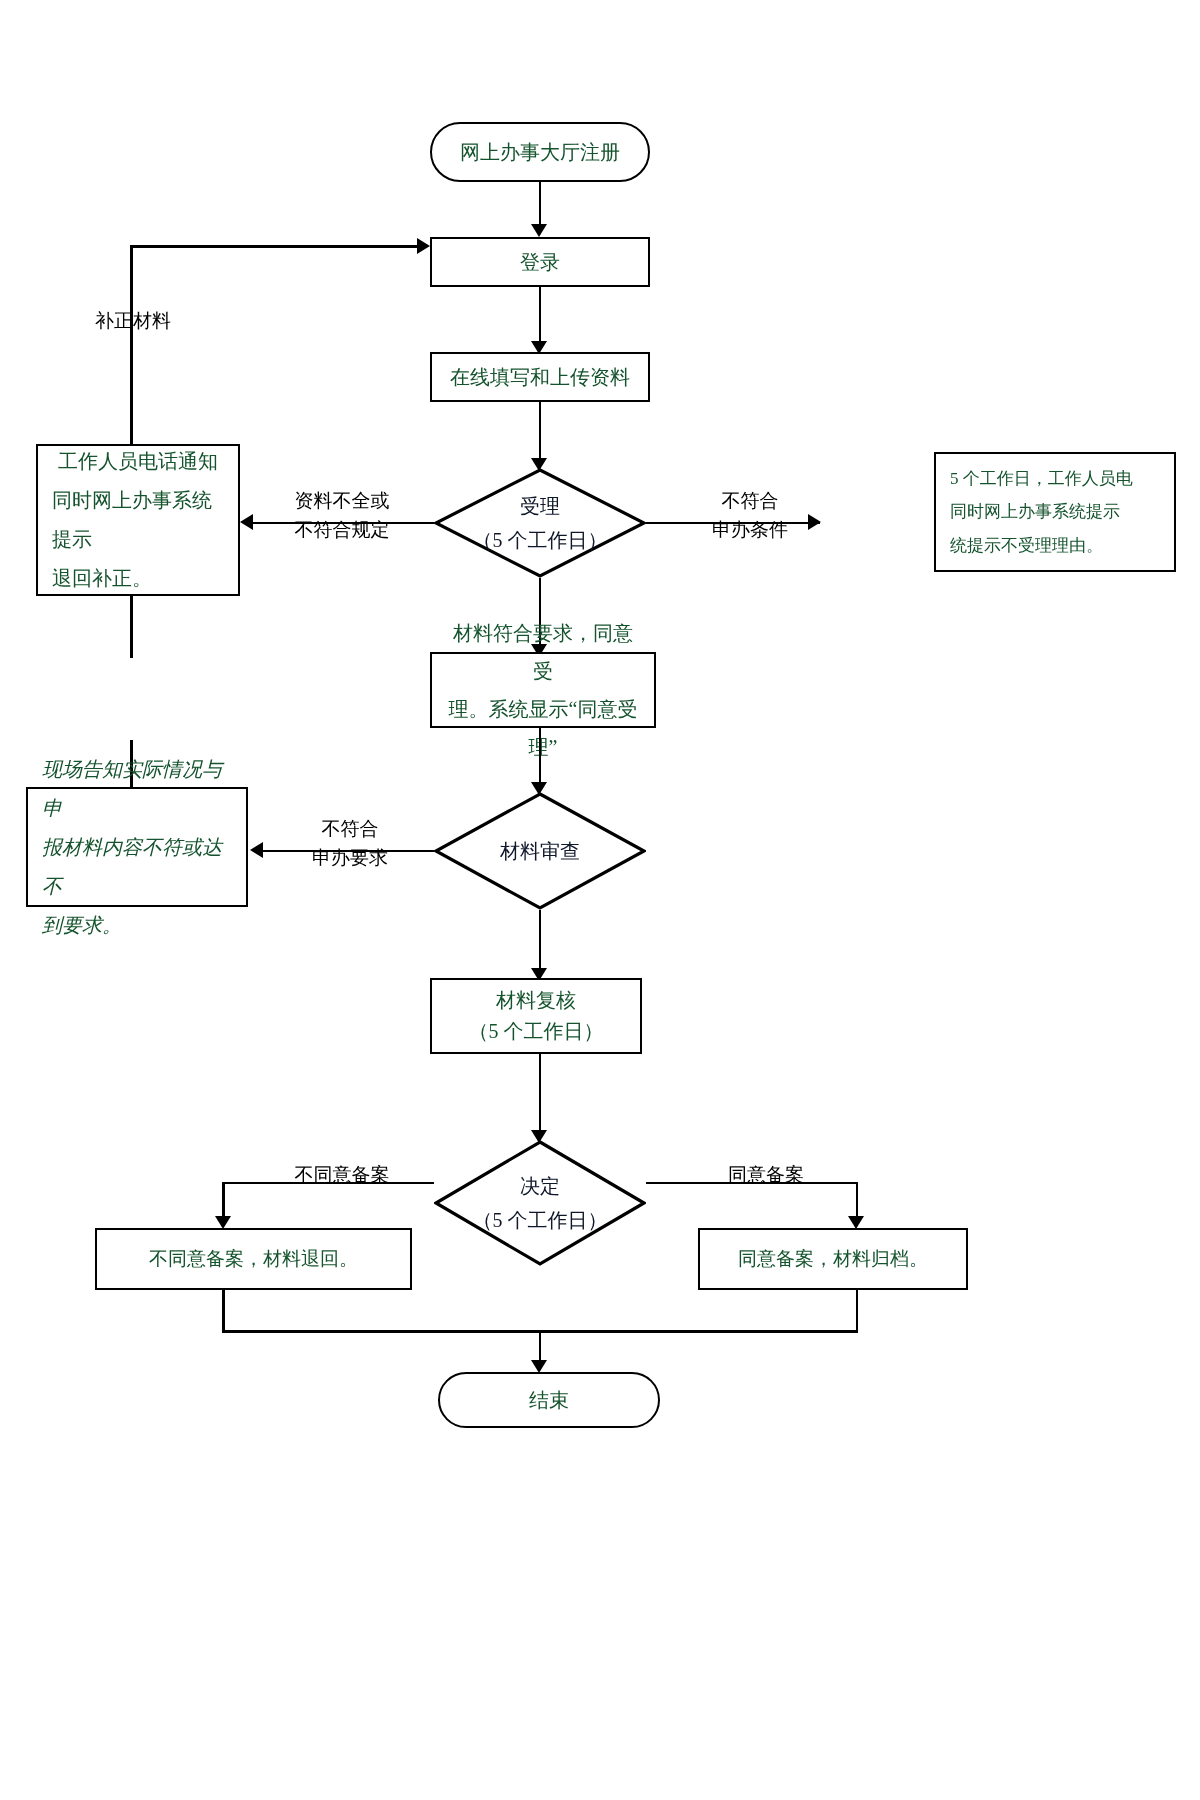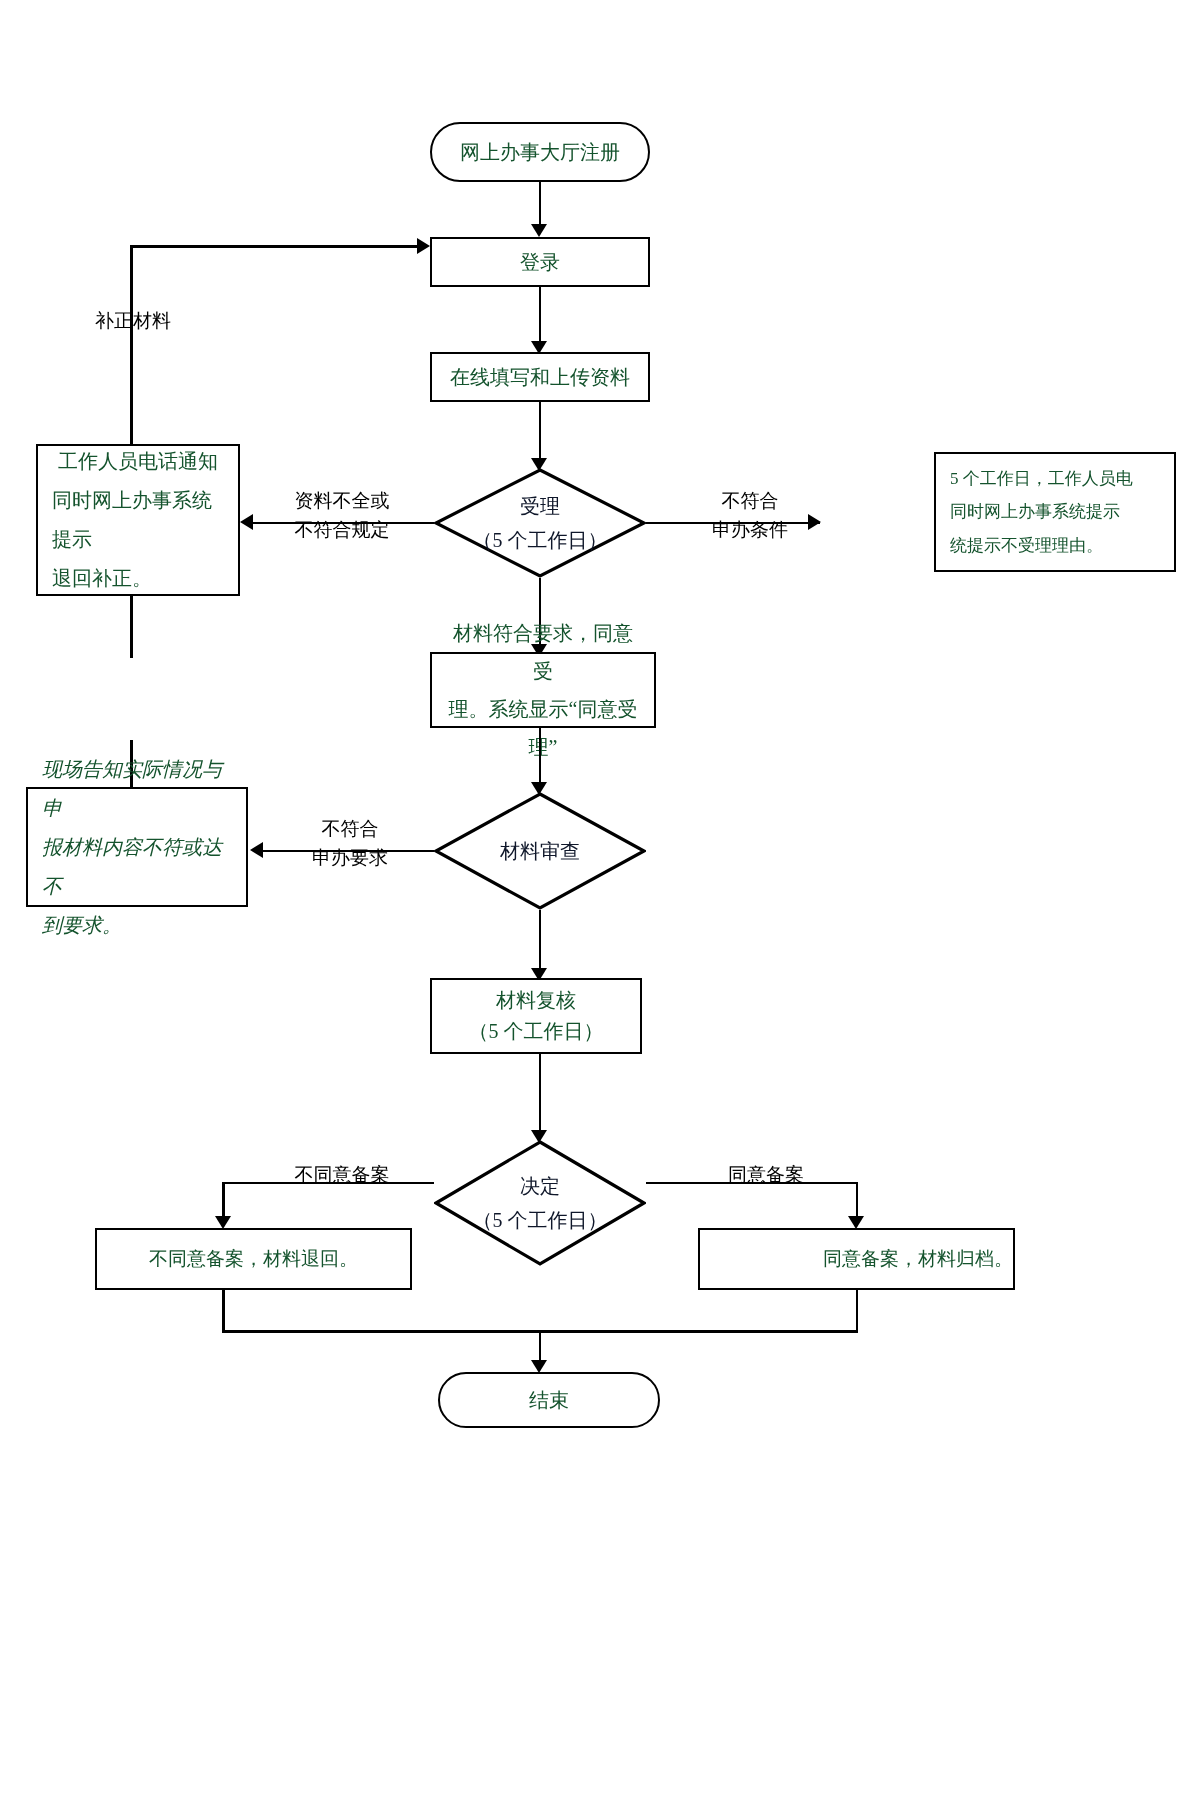--- a/index.html
+++ b/index.html
@@ -253,21 +253,21 @@
   <div class="arrow arrow-down" style="left:848px; top:1216px;"></div>
 
   <div class="edge-label fs19" style="left:706px; top:1160px; width:120px;">
     <span class="line-txt">同意备案</span>
   </div>
 
   <div class="node rect fs19" style="left:95px; top:1228px; width:317px; height:62px;">
     <span class="line-txt">不同意备案，材料退回。</span>
   </div>
 
-  <div class="node rect fs19" style="left:698px; top:1228px; width:317px; height:62px;align-items:flex-end;">
+  <div class="node rect fs19" style="left:698px; top:1228px; width:270px; height:62px;">
     <span class="line-txt">同意备案，材料归档。</span>
   </div>
 
   <div class="vline" style="left:222px; top:1290px; height:42px;"></div>
   <div class="vline" style="left:855.5px; top:1290px; height:42px;"></div>
   <div class="hline" style="left:222px; top:1330px; width:636px;"></div>
   <div class="vline" style="left:538.5px; top:1330px; height:34px;"></div>
   <div class="arrow arrow-down" style="left:531px; top:1360px;"></div>
 
   <div class="node terminator fs20" style="left:438px; top:1372px; width:222px; height:56px;">

